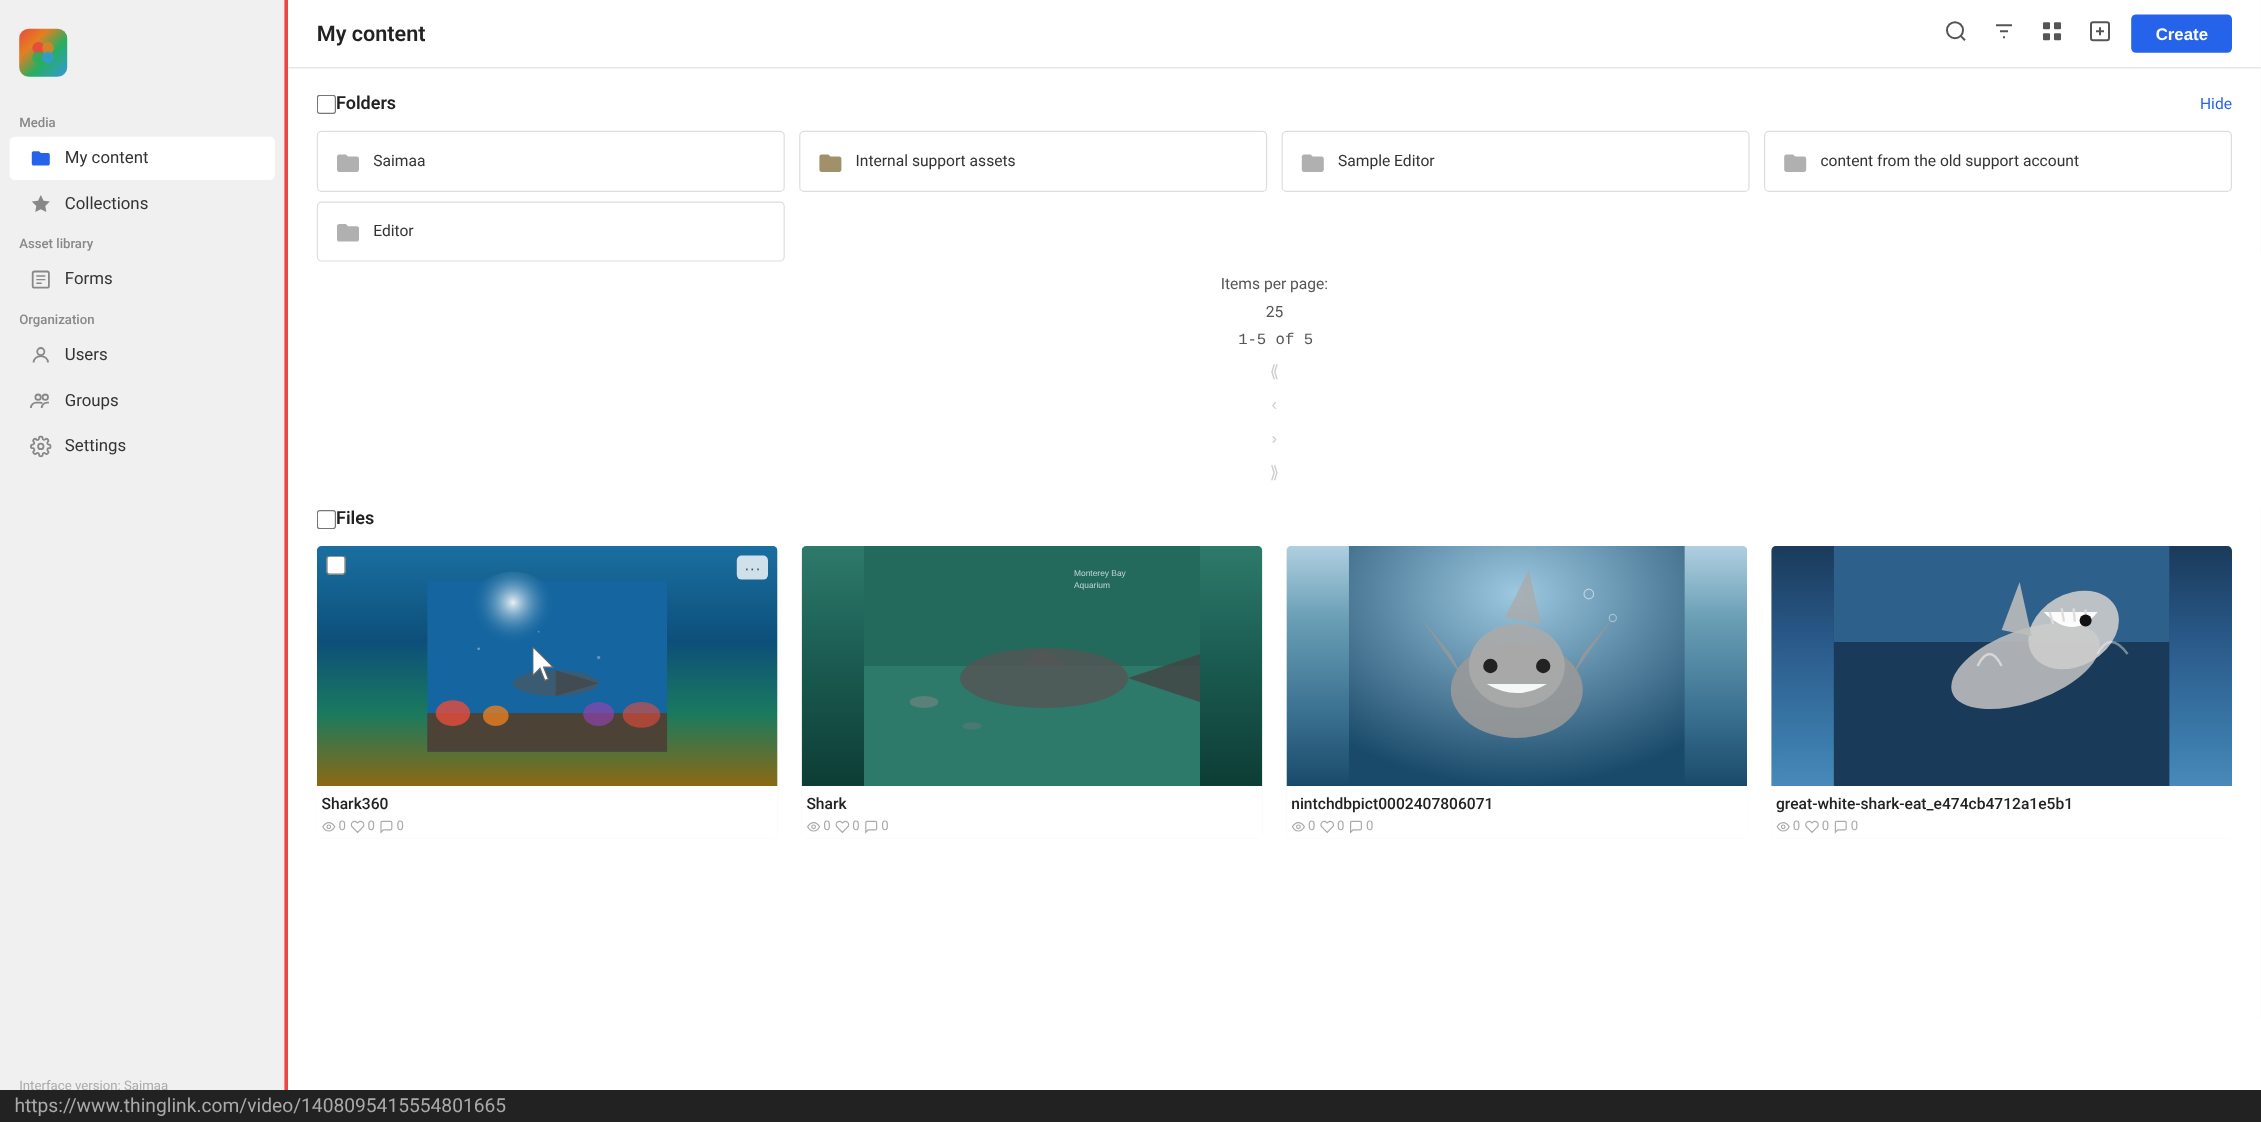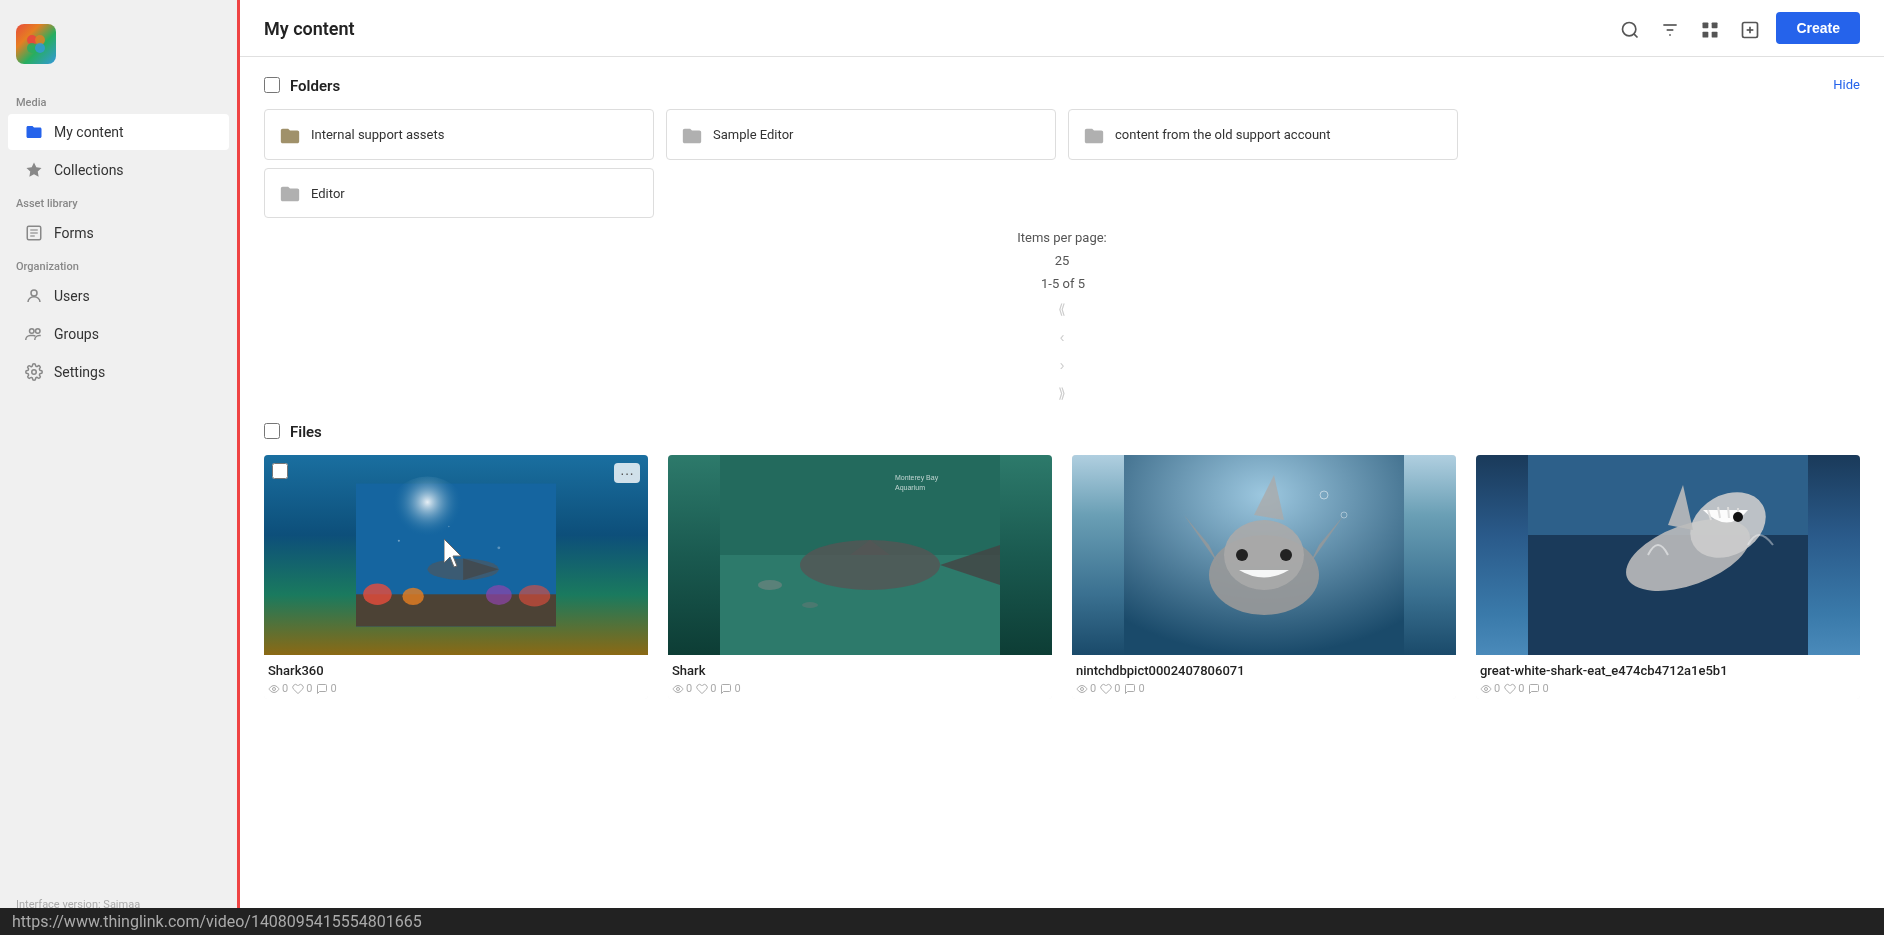--- a/index.html
+++ b/index.html
@@ -79,21 +79,21 @@
       border-bottom: 1px solid #e0e0e0;
       background: #fff;
     }
     .main-title {
       font-size: 18px;
       font-weight: 600;
       color: #222;
     }
     .header-actions {
       display: flex;
-      align-items: flex-end;
+      align-items: flex-start;
       gap: 12px;
     }
     .header-icon-btn {
       background: none;
       border: none;
       cursor: pointer;
       color: #555;
       font-size: 18px;
       padding: 4px;
       display: flex; align-items: center; justify-content: center;
@@ -111,22 +111,21 @@
 
     .main-content {
       flex: 1;
       overflow-y: auto;
       padding: 20px 24px;
     }
 
     
     .section-header {
       display: flex;
-      align-items: flex-start;
-      gap: 10px;
+      align-items: flex-end;
       margin-bottom: 14px;
     }
     .section-checkbox {
       width: 16px; height: 16px;
       cursor: pointer;
     }
     .section-title {
       font-size: 15px;
       font-weight: 600;
       color: #222;
@@ -423,20 +422,28 @@
   <div class="main-content">
 
     <div class="section-header">
       <input type="checkbox" class="section-checkbox" style="">
       <span class="section-title">Folders</span>
       <a class="hide-link">Hide</a>
     </div>
 
     <div class="folders-grid">
       <div class="folder-item">
+        <span class="folder-icon">
+          <svg width="22" height="22" viewBox="0 0 24 24" fill="#b0b0b0">
+            <path d="M10 4H4c-1.1 0-2 .9-2 2v12c0 1.1.9 2 2 2h16c1.1 0 2-.9 2-2V8c0-1.1-.9-2-2-2h-8l-2-2z"></path>
+          </svg>
+        </span>
+        <span>Saimaa</span>
+      </div>
+      <div class="folder-item">
         <span class="folder-icon dark">
           <svg width="22" height="22" viewBox="0 0 24 24" fill="#a0916a">
             <path d="M10 4H4c-1.1 0-2 .9-2 2v12c0 1.1.9 2 2 2h16c1.1 0 2-.9 2-2V8c0-1.1-.9-2-2-2h-8l-2-2z"></path>
           </svg>
         </span>
         <span>Internal support assets</span>
       </div>
       <div class="folder-item">
         <span class="folder-icon">
           <svg width="22" height="22" viewBox="0 0 24 24" fill="#b0b0b0">
@@ -462,21 +469,21 @@
             <path d="M10 4H4c-1.1 0-2 .9-2 2v12c0 1.1.9 2 2 2h16c1.1 0 2-.9 2-2V8c0-1.1-.9-2-2-2h-8l-2-2z"></path>
           </svg>
         </span>
         <span>Editor</span>
       </div>
     </div>
 
     <div class="pagination-row">
       <span>Items per page:</span>
       <span>25</span>
-      <span style="margin-left:2px;">1-5 of 5</span>
+      <span style="margin-left:2px;font-family:Liberation Mono, monospace;">1-5 of 5</span>
       <button class="pagination-btn" disabled="">⟪</button>
       <button class="pagination-btn" disabled="">‹</button>
       <button class="pagination-btn" disabled="">›</button>
       <button class="pagination-btn" disabled="">⟫</button>
     </div>
 
     <div class="section-header">
       <input type="checkbox" class="section-checkbox" style="">
       <span class="section-title">Files</span>
     </div>

